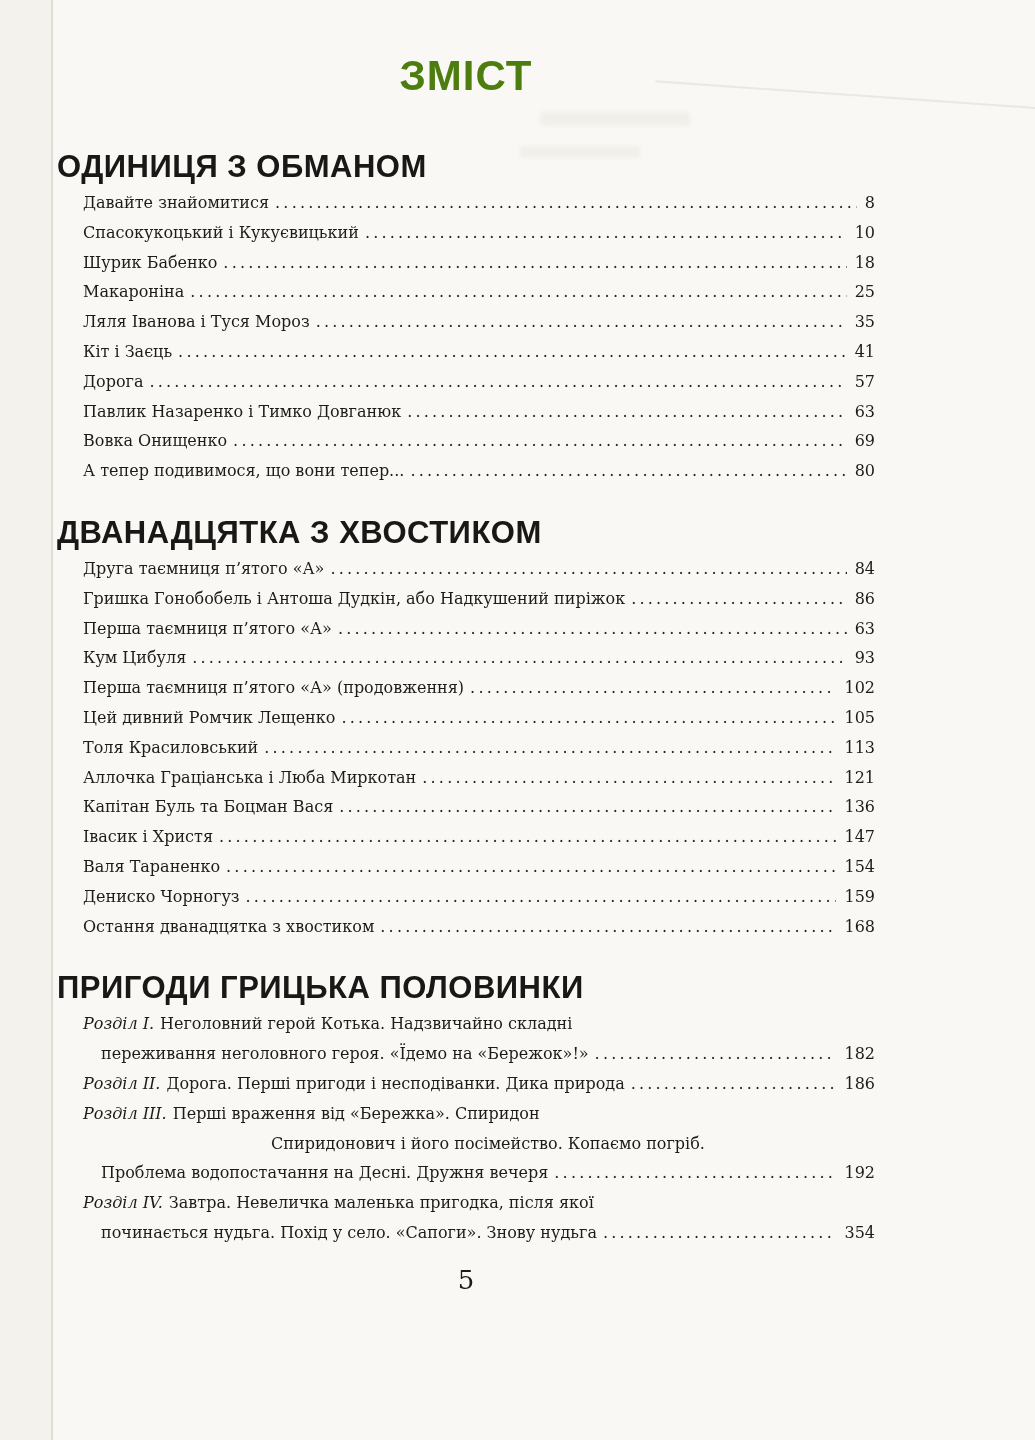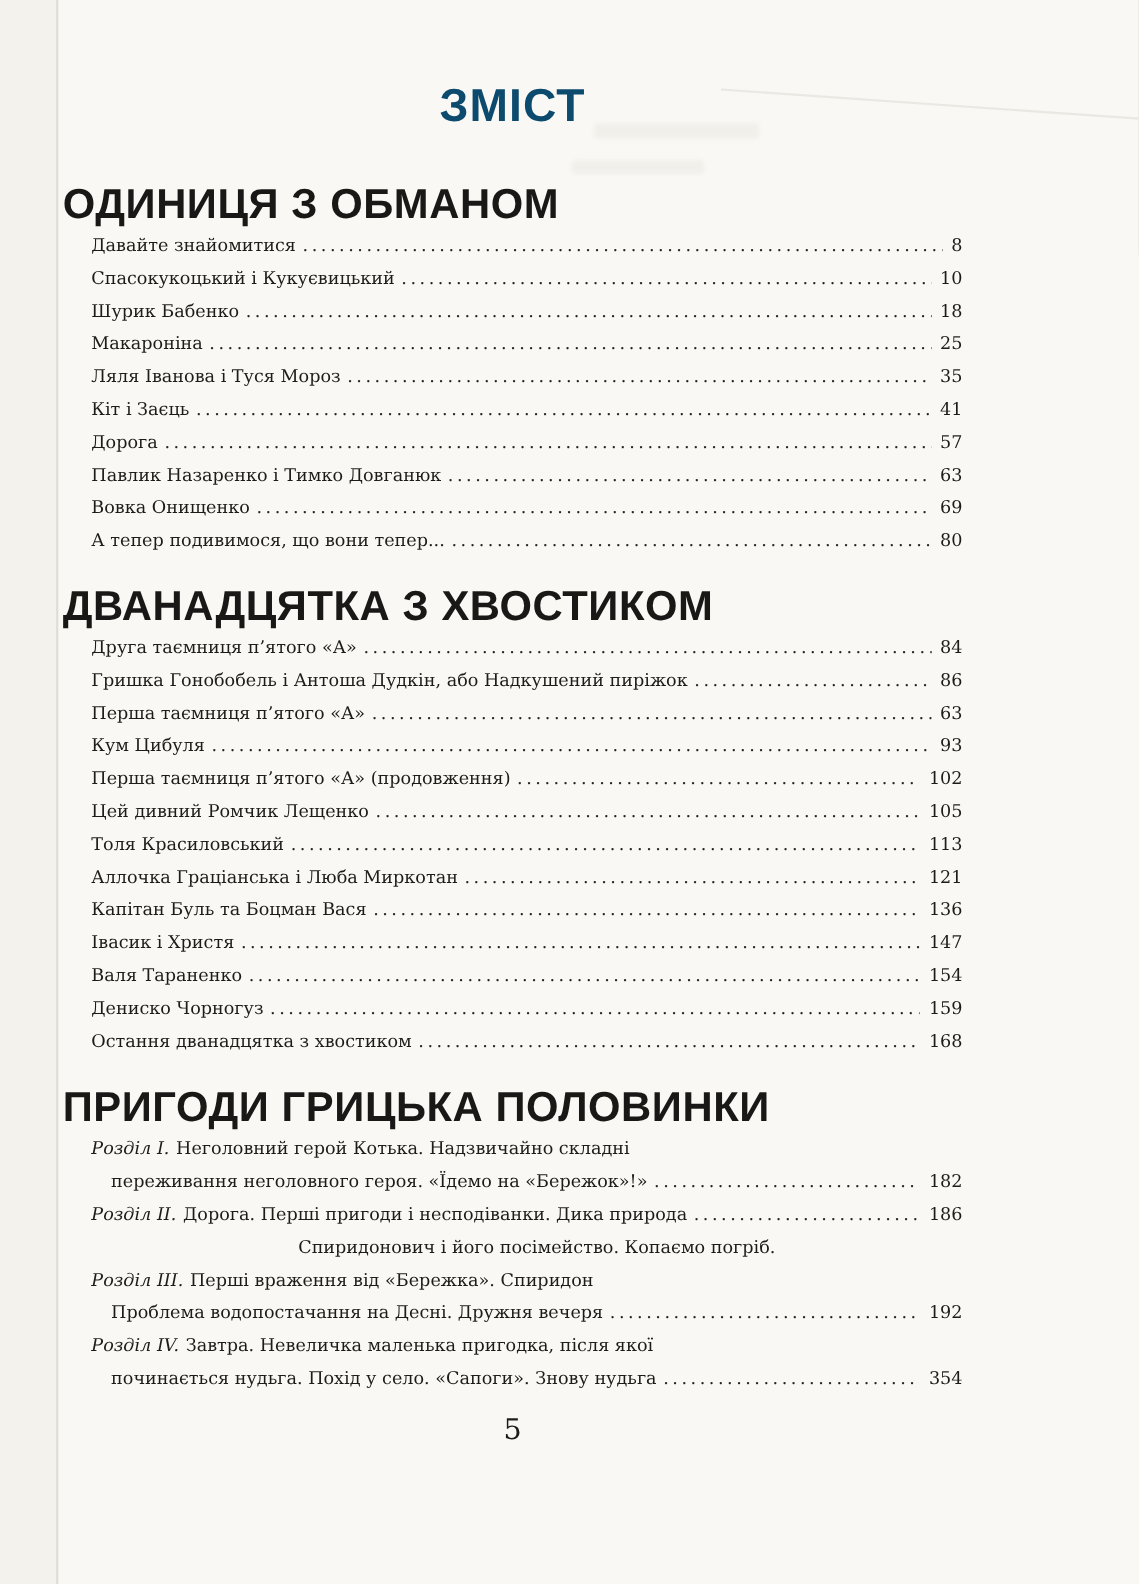--- a/index.html
+++ b/index.html
@@ -50,34 +50,34 @@
   .ghost-2 { left: 520px; top: 146px; width: 120px; height: 12px; }
 
   .content {
     position: absolute;
     left: 57px;
     top: 0;
     width: 818px;
   }
   .title {
     margin: 0;
-    padding-top: 72px;
+    padding-top: 52px;
     text-align: center;
     font-family: "Liberation Sans", sans-serif;
     font-weight: 700;
     font-size: 42px;
     line-height: 48px;
     letter-spacing: 1px;
-    color: #0c4a6e;
+    color: #4d7c0f;
   }
   .sec-heading {
     margin: 30px 0 5px 0;
     font-family: "Liberation Sans", sans-serif;
     font-weight: 700;
-    font-size: 38px;
+    font-size: 31px;
     line-height: 33px;
     letter-spacing: 0.5px;
     color: #191817;
   }
   .toc-section:first-of-type .sec-heading {
     margin-top: 50px;
   }
   .entries {
     margin-left: 26px;
   }
@@ -318,26 +318,26 @@
             </div>
             <div class="entry">
               <div class="line">
                 <i class="chap">Розділ II.</i>
                 <span class="txt">Дорога. Перші пригоди і несподіванки. Дика природа</span>
                 <span class="leader"></span>
                 <span class="pg">186</span>
               </div>
             </div>
             <div class="entry">
+              <div class="line">
+                <i class="chap">Розділ III.</i>
+                <span class="txt">Перші враження від «Бережка». Спиридон</span>
+              </div>
               <div class="line indent">
                 <span class="txt">Спиридонович і його посімейство. Копаємо погріб.</span>
-              </div>
-              <div class="line">
-                <i class="chap">Розділ III.</i>
-                <span class="txt">Перші враження від «Бережка». Спиридон</span>
               </div>
               <div class="line indent">
                 <span class="txt">Проблема водопостачання на Десні. Дружня вечеря</span>
                 <span class="leader"></span>
                 <span class="pg">192</span>
               </div>
             </div>
             <div class="entry">
               <div class="line">
                 <i class="chap">Розділ IV.</i>

